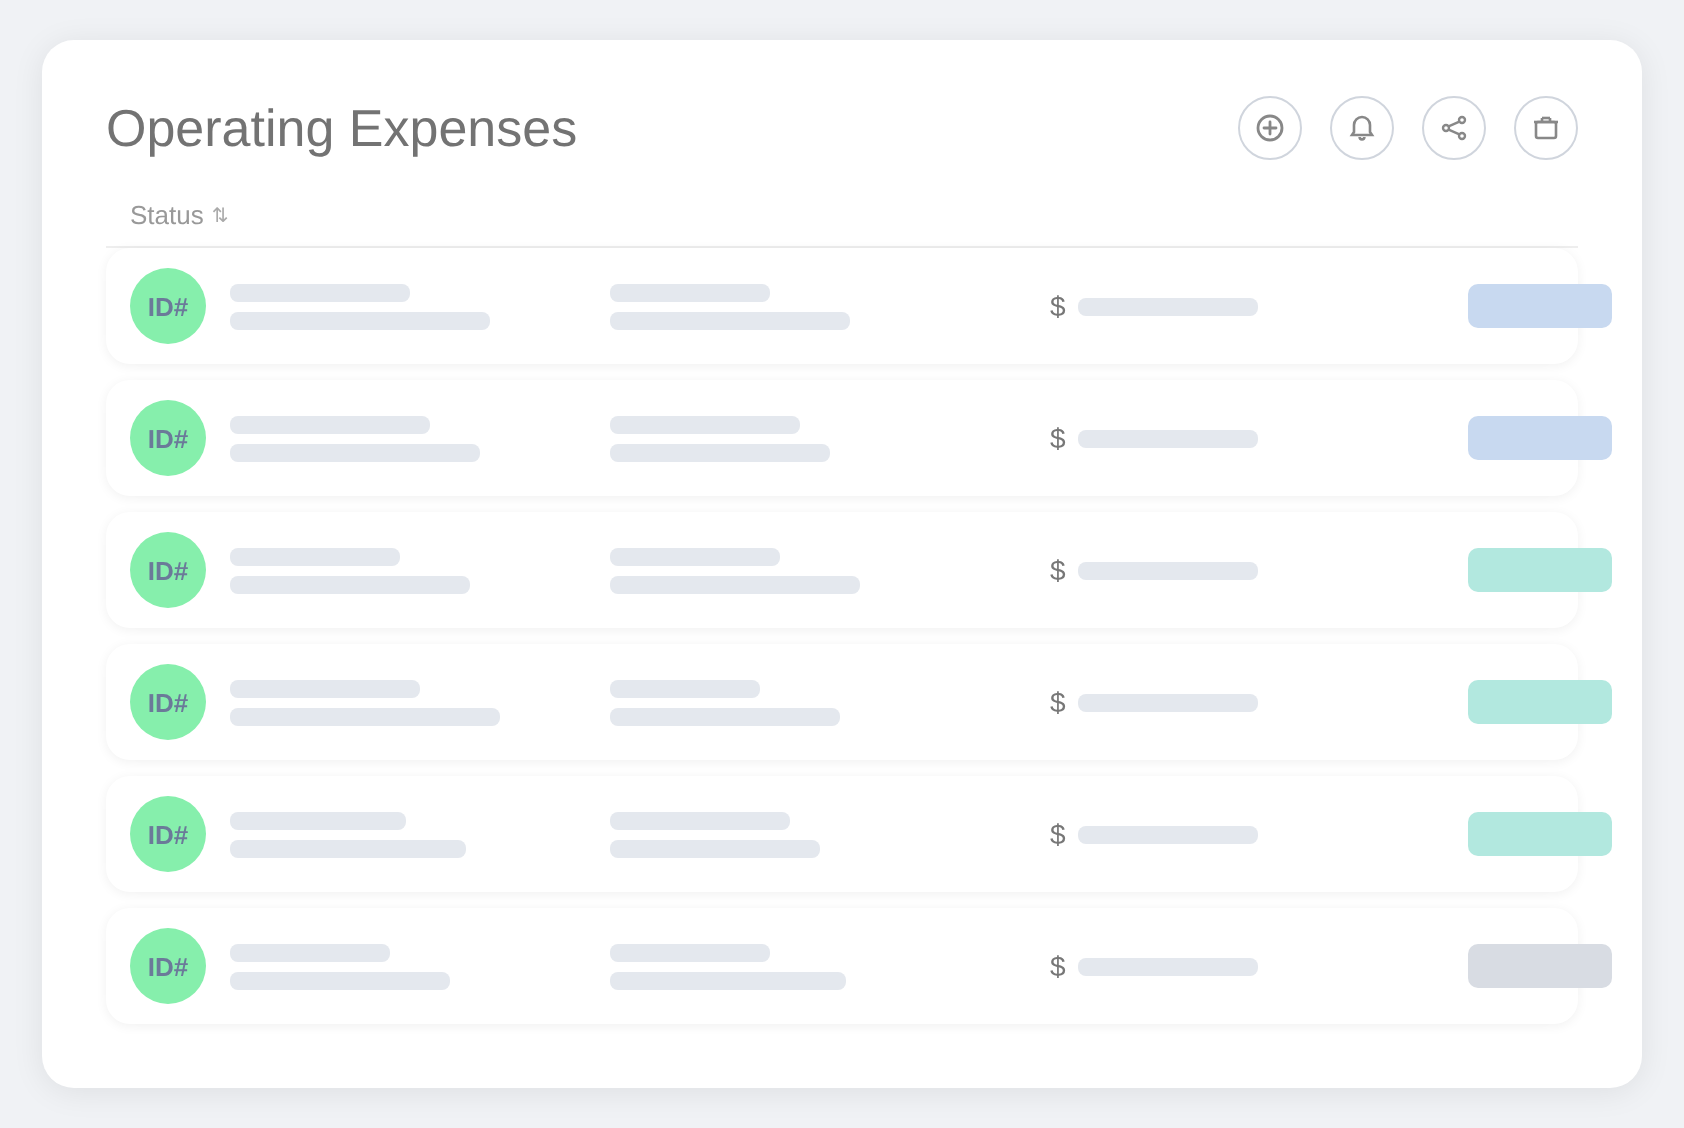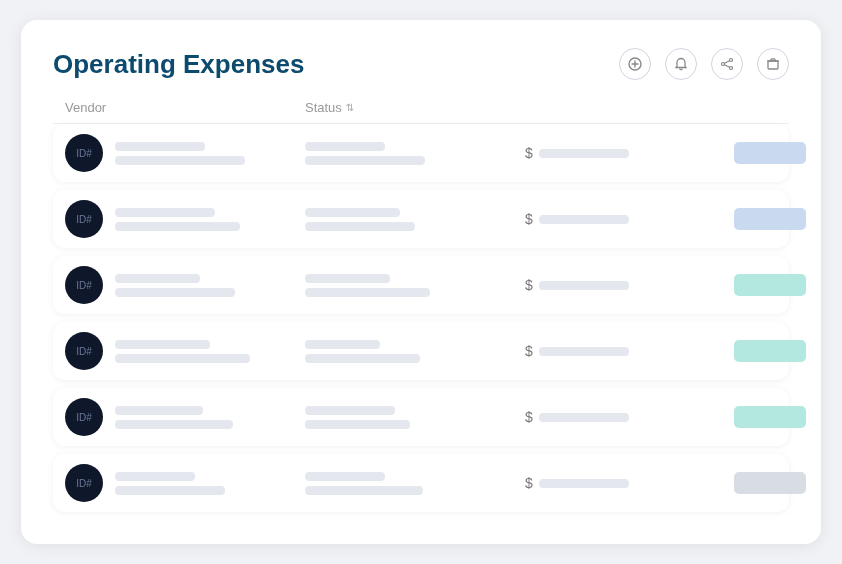--- a/index.html
+++ b/index.html
@@ -19,22 +19,22 @@
       box-shadow: 0 2px 16px rgba(0,0,0,0.08);
     }
     .header {
       display: flex;
       align-items: center;
       justify-content: space-between;
       margin-bottom: 20px;
     }
     .title {
       font-size: 26px;
-      font-weight: 700;
-      color: #0c4a6e;
+      font-weight: 400;
+      color: #737373;
     }
     .header-icons {
       display: flex;
       gap: 14px;
       align-items: center;
     }
     .header-icon-btn {
       width: 32px;
       height: 32px;
       border-radius: 50%;
@@ -83,26 +83,26 @@
     }
     .vendor-cell {
       display: flex;
       align-items: center;
       gap: 12px;
     }
     .avatar {
       width: 38px;
       height: 38px;
       border-radius: 50%;
-      background: #0f172a;
+      background: #86efac;
       display: flex;
       align-items: center;
       justify-content: center;
-      font-size: 10px;
-      font-weight: 400;
+      font-size: 13px;
+      font-weight: 700;
       color: #6b7a99;
       flex-shrink: 0;
     }
     .vendor-lines { display: flex; flex-direction: column; gap: 5px; }
     .skeleton {
       height: 9px;
       border-radius: 4px;
       background: #e4e8ee;
     }
     .category-cell { display: flex; flex-direction: column; gap: 5px; }
@@ -173,21 +173,20 @@
           <line x1="1" y1="4" x2="13" y2="4" stroke="#888" stroke-width="1.3"></line>
           <line x1="5" y1="4" x2="5" y2="2" stroke="#888" stroke-width="1.3"></line>
           <line x1="9" y1="4" x2="9" y2="2" stroke="#888" stroke-width="1.3"></line>
           <line x1="5" y1="2" x2="9" y2="2" stroke="#888" stroke-width="1.3"></line>
         </svg>
       </button>
     </div>
   </div>
 
   <div class="table-header">
-    <span class="col-label">Vendor</span>
     <span class="col-label amount">
       <span>Status</span>
       <span class="sort-icon">⇅</span>
     </span>
     <span class="col-label search">
       
     </span>
   </div>
 
   <div id="table-body">

